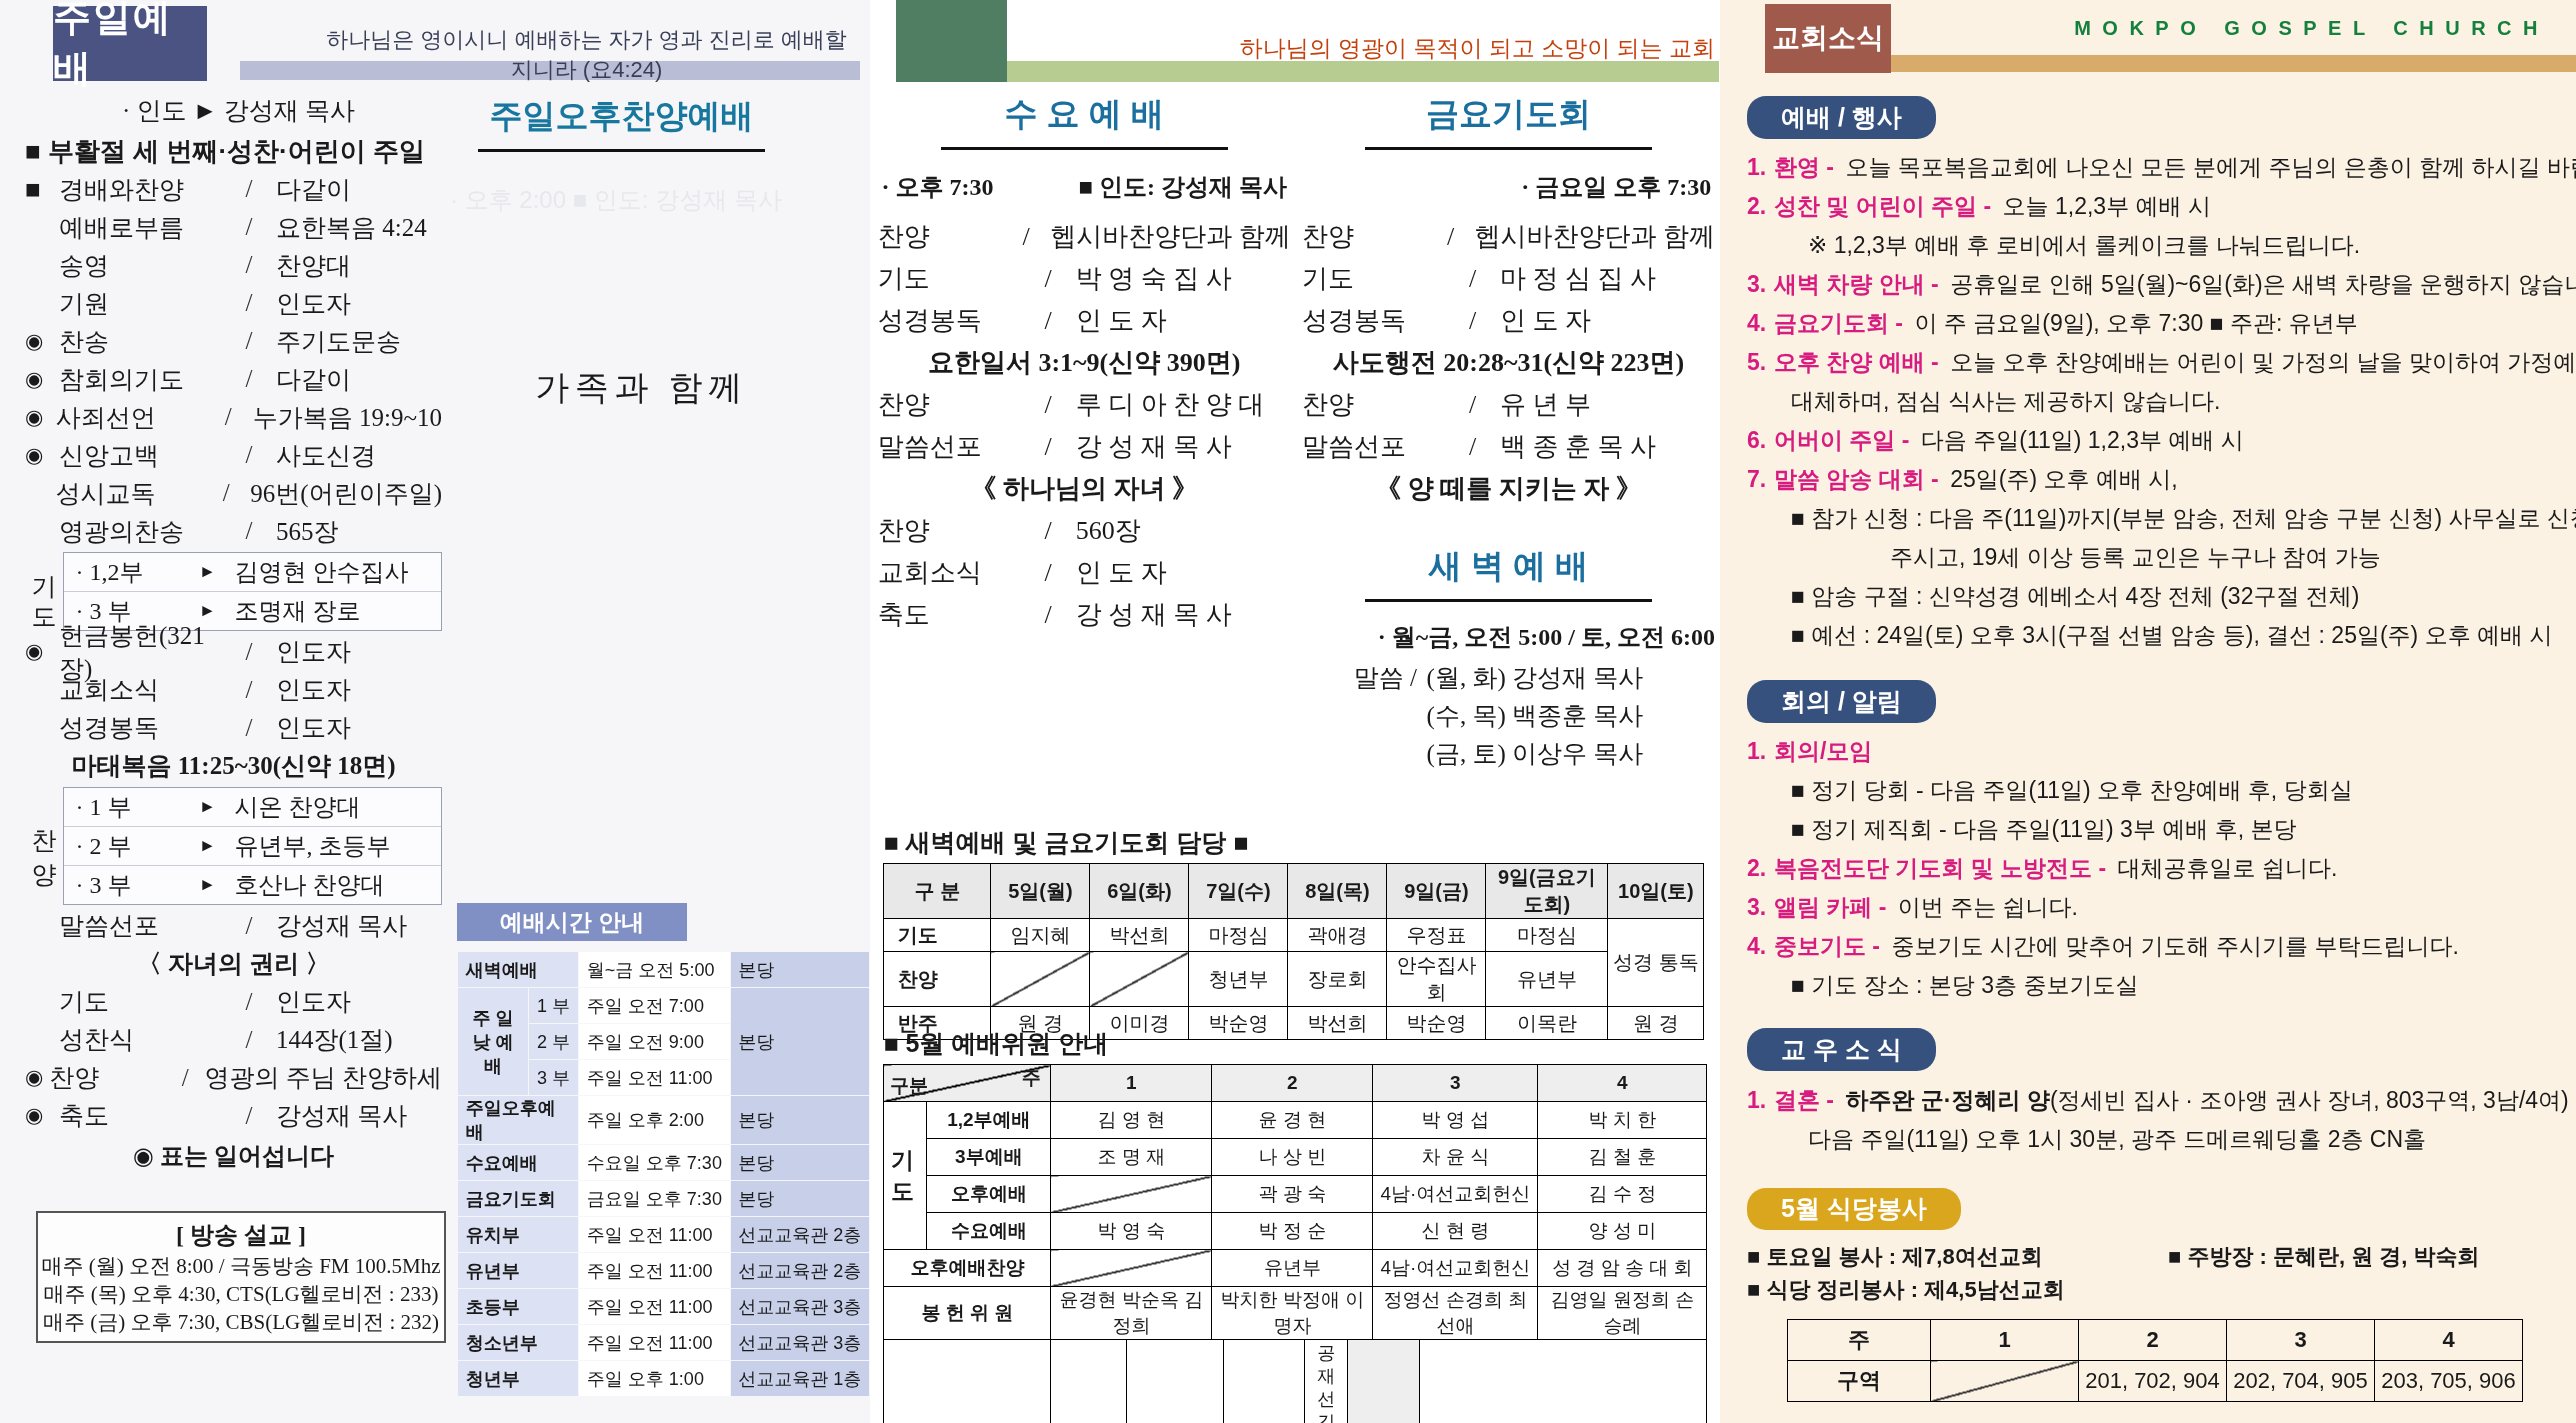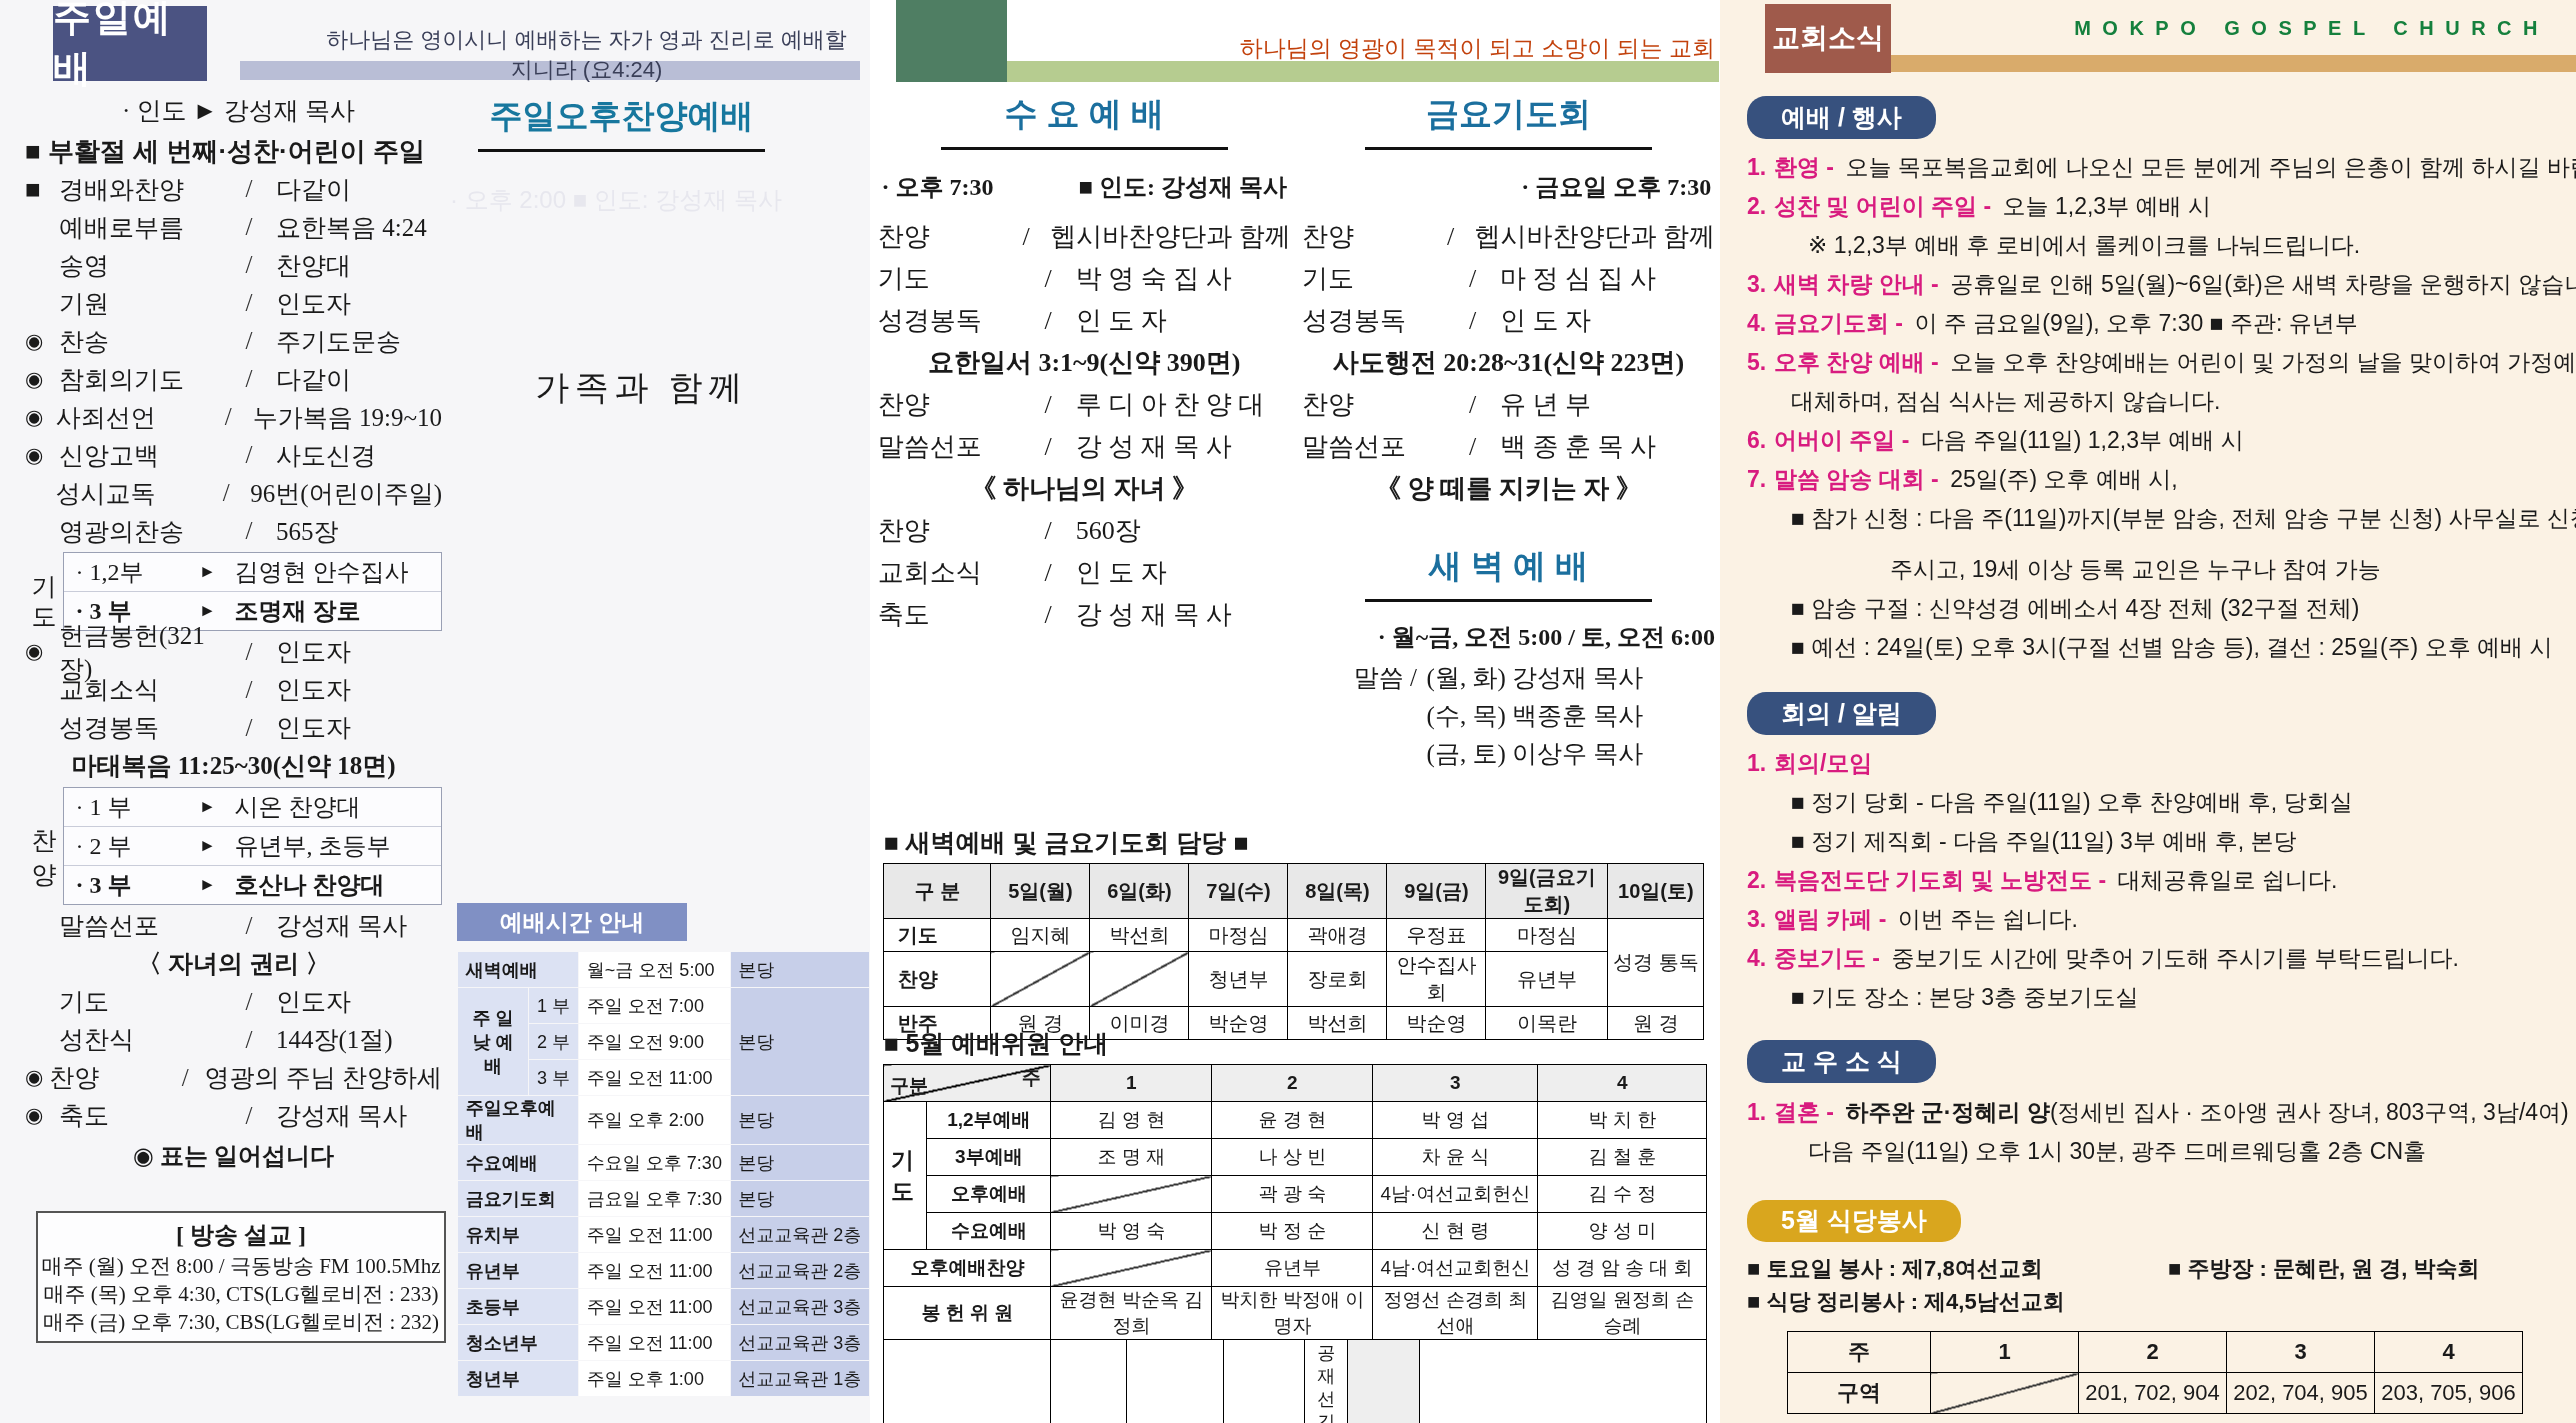--- a/index.html
+++ b/index.html
@@ -21,21 +21,21 @@
   .wrow{display:flex;align-items:center;height:38px;font-size:25px;}
   .wm{width:34px;font-size:21px;}
   .wl{width:163px;text-align:justify;text-align-last:justify;}
   .ws{width:54px;text-align:center;color:#333;}
   .wv{flex:1;white-space:nowrap;}
   .boxwrap{display:flex;align-items:stretch;margin:1.9px 0;}
   .vlab{width:38px;display:flex;align-items:center;justify-content:center;font-size:25px;
         writing-mode:vertical-lr;text-orientation:upright;letter-spacing:9.6px;}
   .obox{flex:1;border:1.9px solid #9aa0b4;background:#fcfcfe;}
   .obx-row{display:flex;align-items:center;height:38px;padding:0 11.5px;font-size:24px;border-bottom:1px solid #c9ccd9;}
-  .obx-row:last-child{border-bottom:none;font-weight:bold;}
+  .obx-row:last-child{border-bottom:none;}
   .obx-part{width:105px;}
   .obx-ar{width:54px;text-align:center;font-size:17px;}
   .obx-val{flex:1;white-space:nowrap;}
   .center-line{height:38px;line-height:38px;text-align:center;font-weight:bold;font-size:25px;}
   .stand-note{height:42px;line-height:42px;text-align:center;font-weight:bold;font-size:24px;}
   .bcast{position:absolute;left:36px;top:1211px;width:406px;border:2.9px solid #555;background:#fdfdfe;
          text-align:center;padding:5.7px 0;font-family:"Liberation Serif","DejaVu Serif",serif;}
   .bcast-t{font-weight:bold;font-size:24px;line-height:33px;}
   .bcast-l{font-size:21px;line-height:28px;white-space:nowrap;}
   
@@ -103,21 +103,21 @@
   .pill{display:inline-block;background:#37517e;color:#fff;font-weight:bold;font-size:25px;
         padding:4.8px 34px;border-radius:19px;margin-bottom:9.6px;}
   .pill.gold{background:#d9a61e;}
   .nline{font-size:23px;line-height:39px;white-space:nowrap;}
   .num,.ntitle{color:#d81b7f;font-weight:bold;}
   .num{margin-right:7.7px;}
   .ntitle{margin-right:11.5px;}
   .nstrong{font-weight:bold;}
   .ind1{padding-left:44px;}
   .ind2{padding-left:61px;}
-  .ind3{padding-left:143px;margin-top:12px;}
+  .ind3{padding-left:143px;}
   .gap1{margin-top:25px;} .gap2{margin-top:23px;} .gap3{margin-top:29px;}
   .dine-line{font-size:22px;line-height:33px;display:flex;font-weight:bold;}
   .dine-a{width:421px;}
   .dine{border-collapse:collapse;table-layout:fixed;font-size:22px;text-align:center;margin-top:13.4px;margin-left:40px;}
   .dine td{border:1.9px solid #000;height:40px;padding:0 3.8px;}
   .dine .lb{font-weight:bold;}
 </style>
 </head>
 <body>
 

